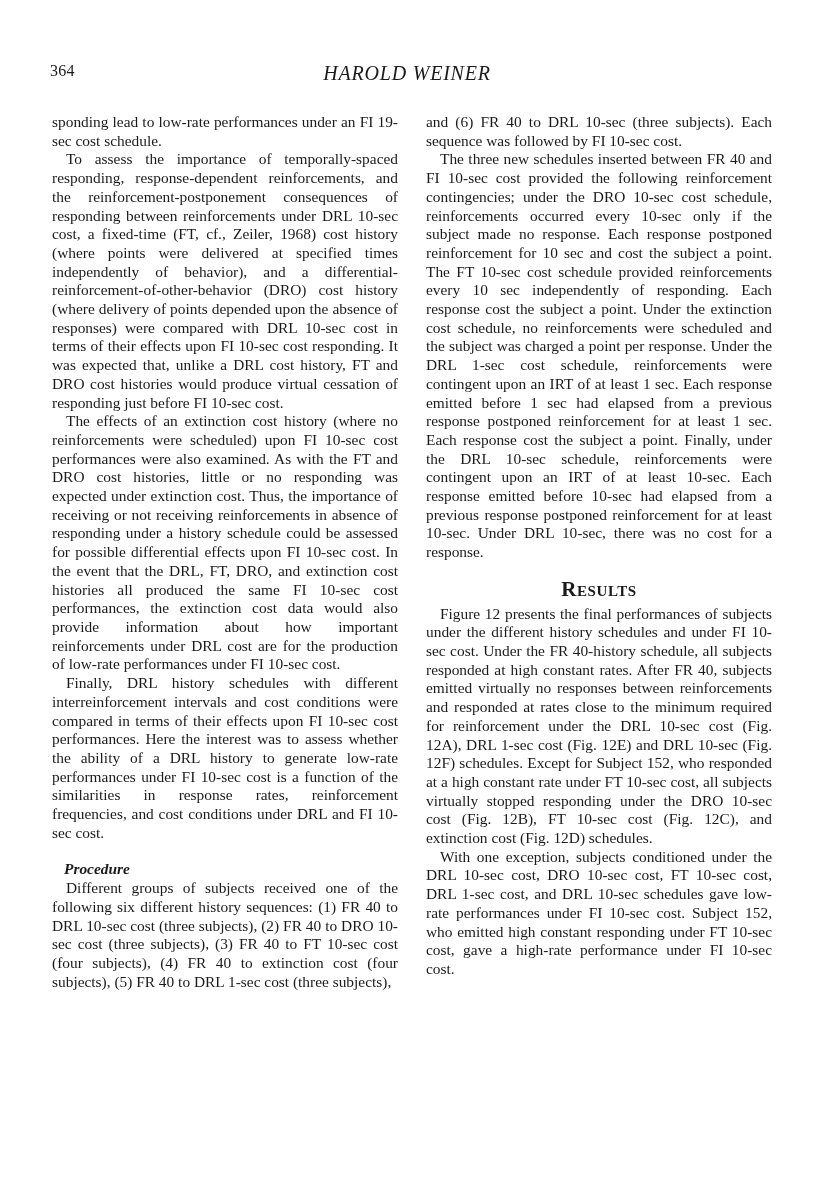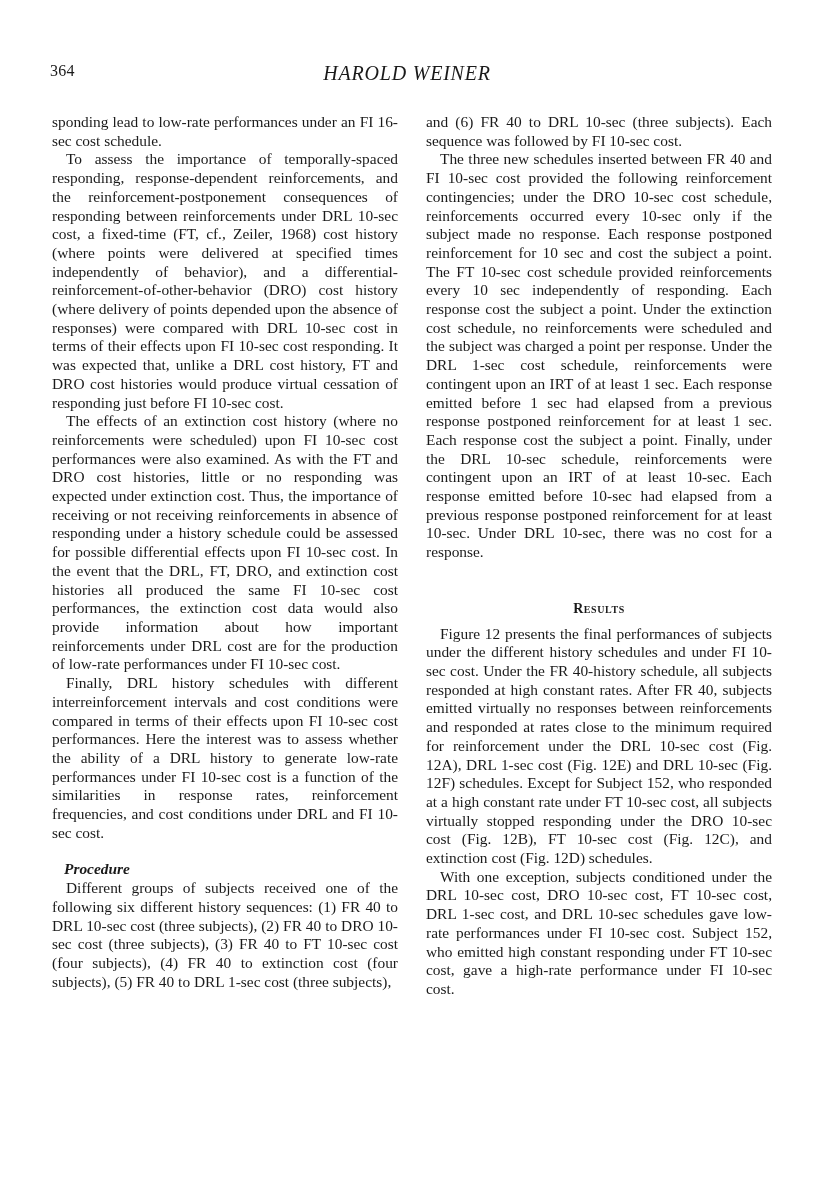--- a/index.html
+++ b/index.html
@@ -24,34 +24,34 @@
     hyphens: manual;
   }
   .col-left { left: 52px; }
   .col-right { left: 426px; }
   .para { margin: 0; text-indent: 14px; }
   .para.no-indent { text-indent: 0; }
   .subhead {
     margin: 18px 0 0 12px; font-style: italic; font-size: 15.4px; line-height: 18.7px;
   }
   .section-head {
-    margin: 38px 0 6px 0; text-align: center; font-variant: small-caps;
-    font-size: 14px; letter-spacing: 0.6px; line-height: 18.7px;
+    margin: 18px 0 6px 0; text-align: center; font-variant: small-caps;
+    font-size: 21px; letter-spacing: 0.6px; line-height: 18.7px;
   }
 </style>
 </head>
 <body>
 
 <div class="running-head">
   <span class="page-number">364</span>
   <span class="author-head">HAROLD WEINER</span>
 </div>
 
 <div class="column col-left">
-  <p class="para no-indent">sponding lead to low-rate performances under an FI 16-sec cost schedule.</p>
+  <p class="para no-indent">sponding lead to low-rate performances under an FI 19-sec cost schedule.</p>
   <p class="para">To assess the importance of temporally-spaced responding, response-dependent reinforcements, and the reinforcement-postponement consequences of responding between reinforcements under DRL 10-sec cost, a fixed-time (FT, cf., Zeiler, 1968) cost history (where points were delivered at specified times independently of behavior), and a differential-reinforcement-of-other-behavior (DRO) cost history (where delivery of points depended upon the absence of responses) were compared with DRL 10-sec cost in terms of their effects upon FI 10-sec cost responding. It was expected that, unlike a DRL cost history, FT and DRO cost histories would produce virtual cessation of responding just before FI 10-sec cost.</p>
   <p class="para">The effects of an extinction cost history (where no reinforcements were scheduled) upon FI 10-sec cost performances were also examined. As with the FT and DRO cost histories, little or no responding was expected under extinction cost. Thus, the importance of receiving or not receiving reinforcements in absence of responding under a history schedule could be assessed for possible differential effects upon FI 10-sec cost. In the event that the DRL, FT, DRO, and extinction cost histories all produced the same FI 10-sec cost performances, the extinction cost data would also provide information about how important reinforcements under DRL cost are for the production of low-rate performances under FI 10-sec cost.</p>
   <p class="para">Finally, DRL history schedules with different interreinforcement intervals and cost conditions were compared in terms of their effects upon FI 10-sec cost performances. Here the interest was to assess whether the ability of a DRL history to generate low-rate performances under FI 10-sec cost is a function of the similarities in response rates, reinforcement frequencies, and cost conditions under DRL and FI 10-sec cost.</p>
   <h3 class="subhead">Procedure</h3>
   <p class="para">Different groups of subjects received one of the following six different history sequences: (1) FR 40 to DRL 10-sec cost (three subjects), (2) FR 40 to DRO 10-sec cost (three subjects), (3) FR 40 to FT 10-sec cost (four subjects), (4) FR 40 to extinction cost (four subjects), (5) FR 40 to DRL 1-sec cost (three subjects),</p>
 </div>
 
 <div class="column col-right">
   <p class="para no-indent">and (6) FR 40 to DRL 10-sec (three subjects). Each sequence was followed by FI 10-sec cost.</p>
   <p class="para">The three new schedules inserted between FR 40 and FI 10-sec cost provided the following reinforcement contingencies; under the DRO 10-sec cost schedule, reinforcements occurred every 10-sec only if the subject made no response. Each response postponed reinforcement for 10 sec and cost the subject a point. The FT 10-sec cost schedule provided reinforcements every 10 sec independently of responding. Each response cost the subject a point. Under the extinction cost schedule, no reinforcements were scheduled and the subject was charged a point per response. Under the DRL 1-sec cost schedule, reinforcements were contingent upon an IRT of at least 1 sec. Each response emitted before 1 sec had elapsed from a previous response postponed reinforcement for at least 1 sec. Each response cost the subject a point. Finally, under the DRL 10-sec schedule, reinforcements were contingent upon an IRT of at least 10-sec. Each response emitted before 10-sec had elapsed from a previous response postponed reinforcement for at least 10-sec. Under DRL 10-sec, there was no cost for a response.</p>

